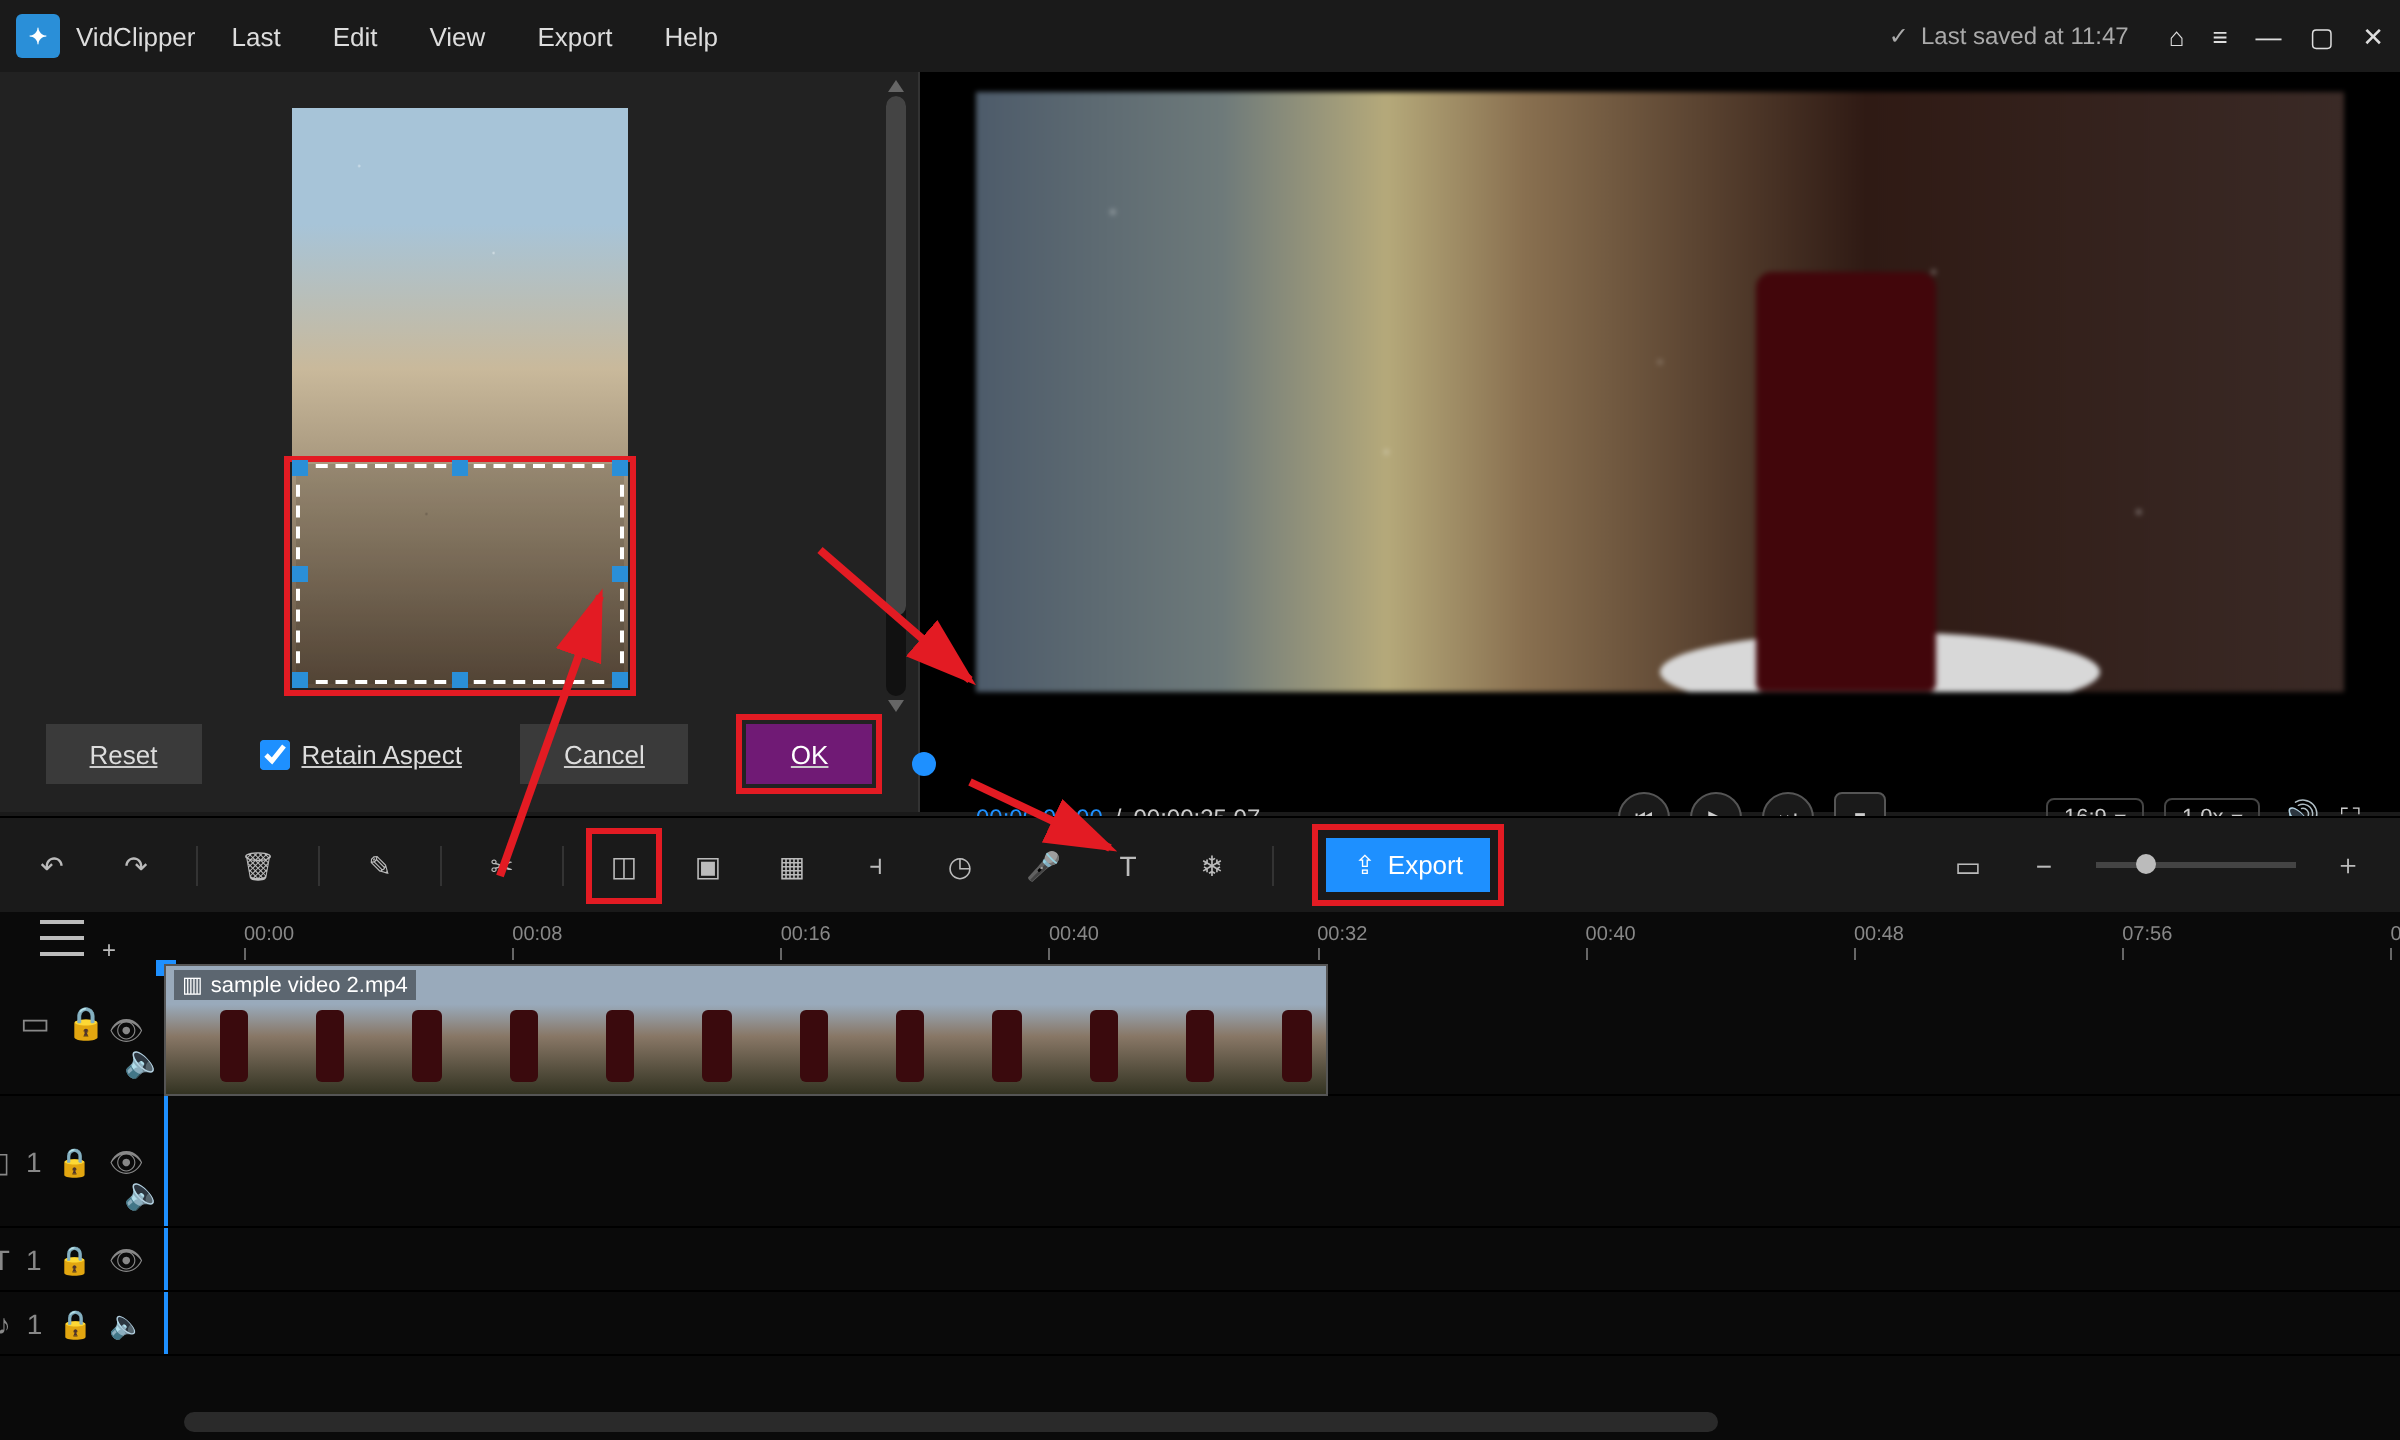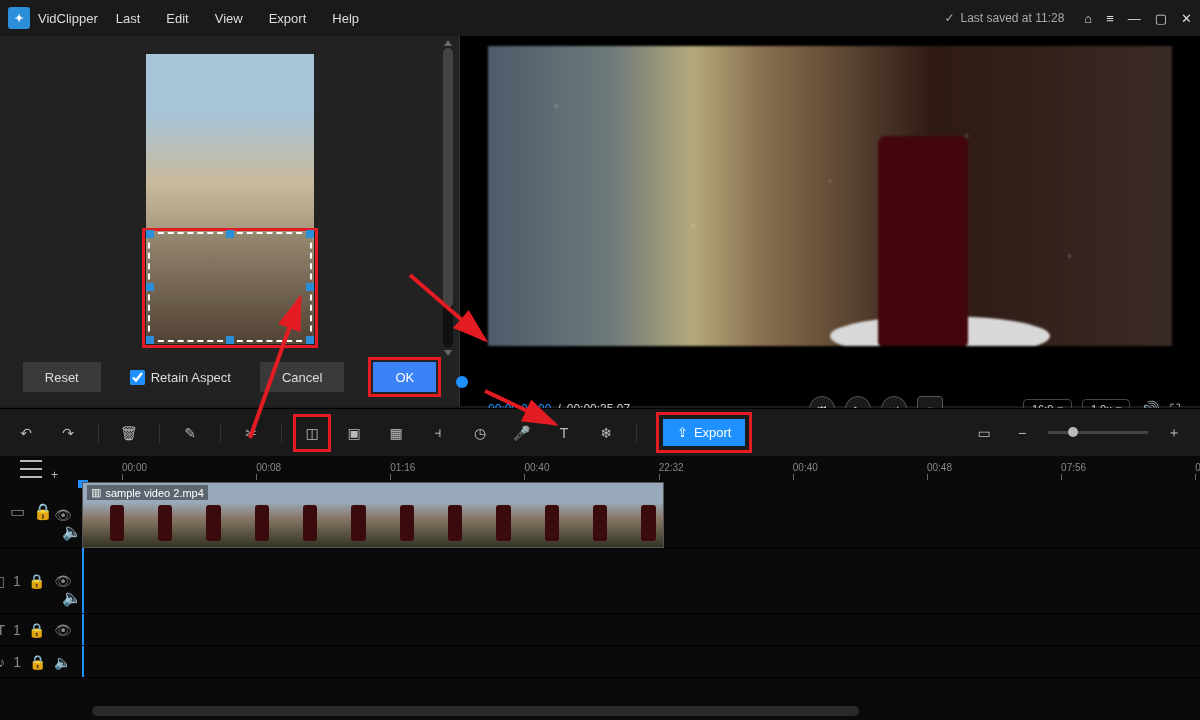--- a/index.html
+++ b/index.html
@@ -35,24 +35,24 @@
 .crop-rect .h.tl{top:-4px;left:-4px}.crop-rect .h.tr{top:-4px;right:-4px}.crop-rect .h.bl{bottom:-4px;left:-4px}.crop-rect .h.br{bottom:-4px;right:-4px}
 .crop-rect .h.tm{top:-4px;left:calc(50% - 4px)}.crop-rect .h.bm{bottom:-4px;left:calc(50% - 4px)}
 .crop-rect .h.ml{top:calc(50% - 4px);left:-4px}.crop-rect .h.mr{top:calc(50% - 4px);right:-4px}
 
 .crop-scrollbar{position:absolute;right:6px;top:12px;width:10px;height:300px;background:#111;border-radius:5px;}
 .crop-scrollbar::before,.crop-scrollbar::after{content:"";position:absolute;left:1px;width:0;height:0;border-left:4px solid transparent;border-right:4px solid transparent;}
 .crop-scrollbar::before{top:-8px;border-bottom:6px solid #666;}
 .crop-scrollbar::after{bottom:-8px;border-top:6px solid #666;}
 .crop-scrollbar .thumb{position:absolute;top:0;left:0;right:0;height:260px;background:#444;border-radius:5px;}
 
-.crop-buttons{position:absolute;bottom:14px;left:0;right:0;display:flex;align-items:center;justify-content:center;gap:29px;}
+.crop-buttons{position:absolute;bottom:14px;left:0;right:0;display:flex;align-items:center;justify-content:center;gap:29px;text-decoration:underline;}
 .btn{height:30px;padding:0 22px;border:none;font-size:13px;cursor:pointer;}
 .btn.gray{background:#3a3a3a;color:#ddd;}
-.btn.blue{background:#3b82f6;color:#fff;}
+.btn.blue{background:#701a75;color:#fff;}
 .btn.blue.outlined{outline:3px solid #e31b23;outline-offset:2px;}
 .retain{display:flex;align-items:center;gap:6px;font-size:13px;color:#ddd;}
 .retain input{accent-color:#1e90ff;width:15px;height:15px;}
 
 
 .preview-panel{flex:1;background:#000;position:relative;display:flex;flex-direction:column;}
 .preview-image{margin:10px 28px 0 28px;height:300px;position:relative;overflow:hidden;
   background:linear-gradient(90deg,#4d5b6a 0%,#6e7a7a 18%,#b5a97a 30%,#897050 40%,#2f1a14 65%,#3a2a26 100%);
   filter:blur(1.2px);
 }
@@ -117,21 +117,21 @@
   <span>VidClipper</span>
   <div class="menu-items">
     <span>Last</span>
     <span>Edit</span>
     <span>View</span>
     <span>Export</span>
     <span>Help</span>
   </div>
   <div class="save-status">
     <span>✓</span>
-    <span>Last saved at 11:28</span>
+    <span>Last saved at 11:47</span>
   </div>
   <div class="win-controls">
     <span>⌂</span>
     <span>≡</span>
     <span>—</span>
     <span>▢</span>
     <span>✕</span>
   </div>
 </div>
 
@@ -235,23 +235,23 @@
     <div class="menu-icon">
         <span></span>
         <span></span>
         <span></span>
       </div>
     <span style="position:absolute;right:-6px;bottom:-4px;color:#bbb;font-size:12px">+</span>
   </div>
   <div class="ruler">
     <div class="tick" style="left:0%">00:00</div>
     <div class="tick" style="left:12%">00:08</div>
-    <div class="tick" style="left:24%">01:16</div>
+    <div class="tick" style="left:24%">00:16</div>
     <div class="tick" style="left:36%">00:40</div>
-    <div class="tick" style="left:48%">22:32</div>
+    <div class="tick" style="left:48%">00:32</div>
     <div class="tick" style="left:60%">00:40</div>
     <div class="tick" style="left:72%">00:48</div>
     <div class="tick" style="left:84%">07:56</div>
     <div class="tick" style="left:96%">01:04</div>
   </div>
   <div class="tracks">
     <div class="playhead"></div>
     <div class="track-row">
       <div class="track-head">
         <span>👁</span>

